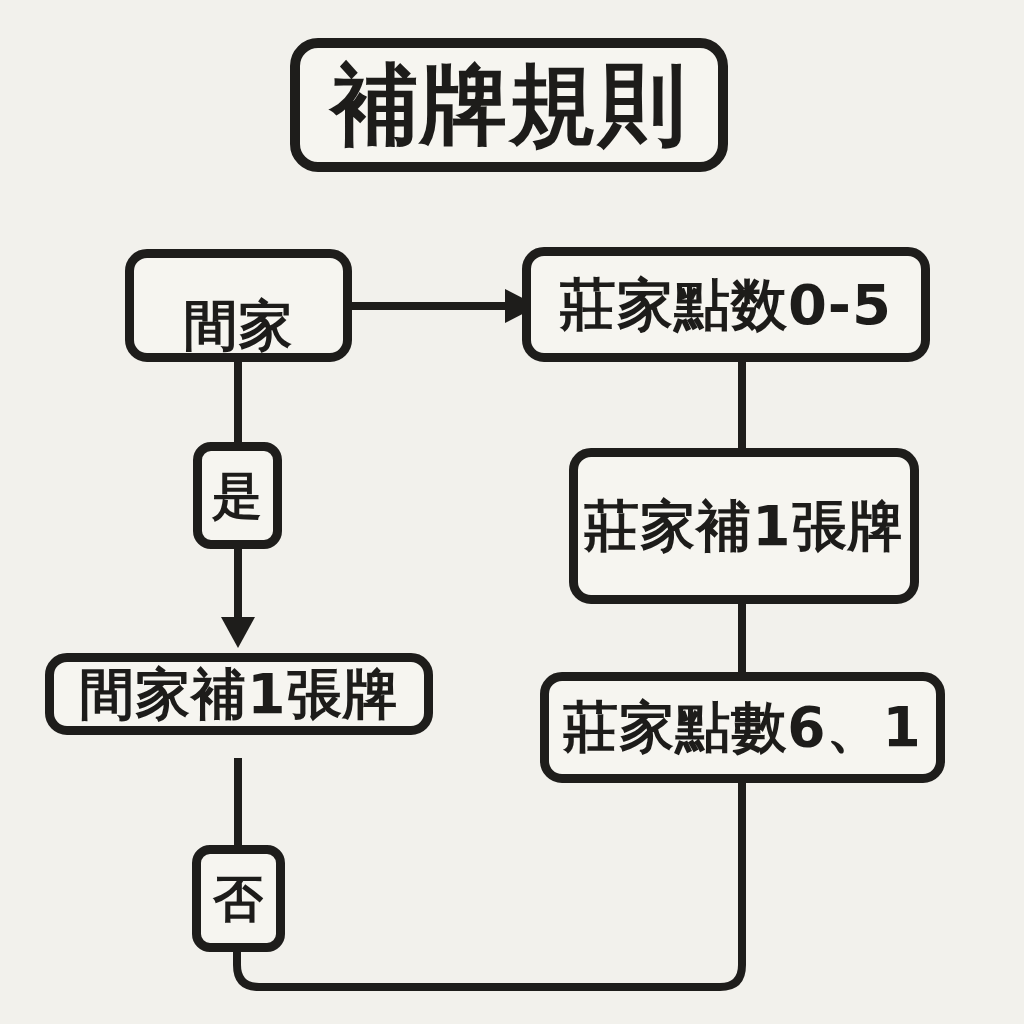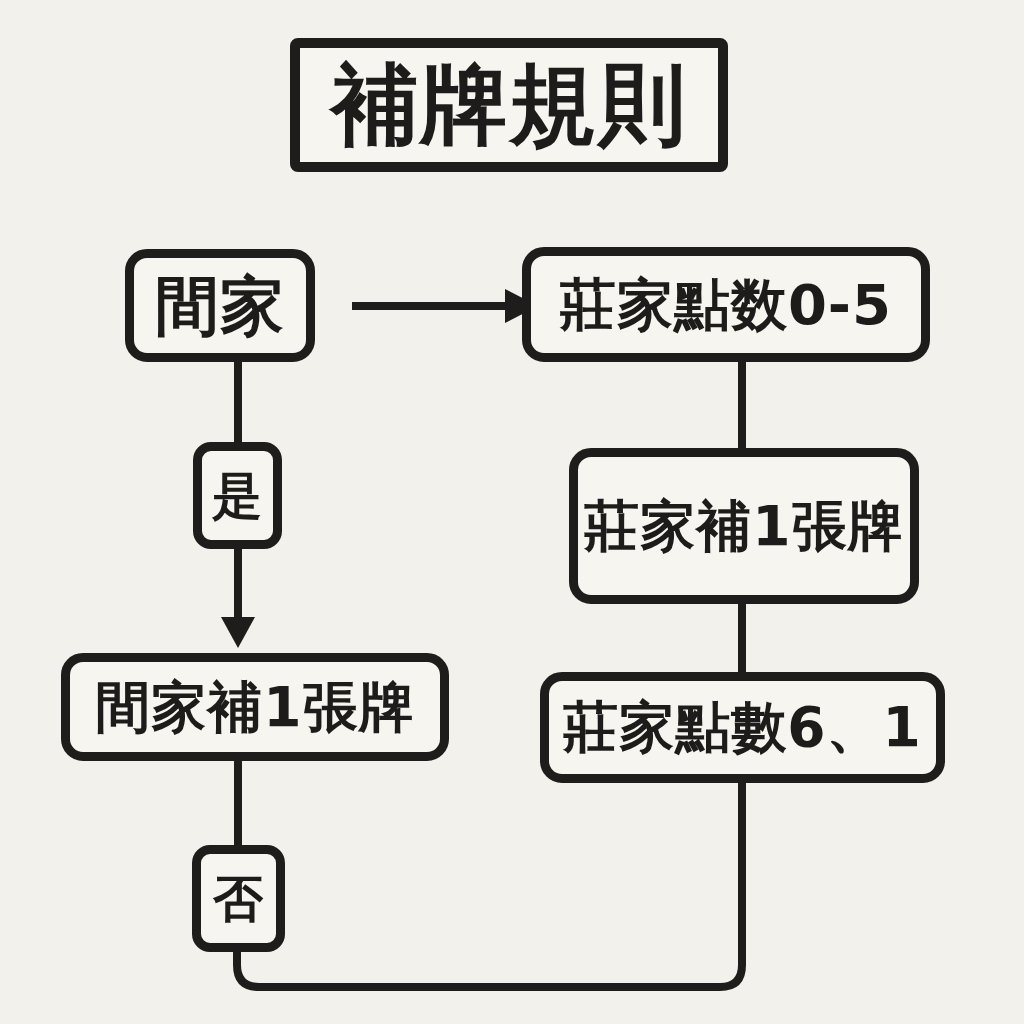--- a/index.html
+++ b/index.html
@@ -49,28 +49,28 @@
     border-radius: 22px;
     color: var(--text);
     font-weight: bold;
     text-align: center;
     line-height: 1;
     letter-spacing: 1px;
   }
   .node-title {
     left: 290px; top: 38px; width: 438px; height: 134px;
     border-width: 10px;
-    border-radius: 8px;
+    border-radius: 28px;
     font-size: 88px;
   }
-  .node-player           { left: 125px; top: 249px; width: 190px; height: 113px; font-size: 64px; }
+  .node-player           { left: 125px; top: 249px; width: 227px; height: 113px; font-size: 54px; align-items: flex-end; }
   .node-banker-points-05 { left: 522px; top: 247px; width: 408px; height: 115px; font-size: 56px; }
   .node-yes              { left: 193px; top: 442px; width: 89px;  height: 107px; font-size: 50px; border-radius: 18px; }
   .node-banker-draw      { left: 569px; top: 448px; width: 350px; height: 156px; font-size: 55px; }
-  .node-player-draw      { left: 45px;  top: 653px; width: 388px; height: 108px; font-size: 55px; margin-left: 16px; }
+  .node-player-draw      { left: 45px;  top: 653px; width: 388px; height: 82px; font-size: 55px; }
   .node-banker-points-67 { left: 540px; top: 672px; width: 405px; height: 111px; font-size: 55px; }
   .node-no               { left: 192px; top: 845px; width: 93px;  height: 107px; font-size: 50px; border-radius: 18px; }
 </style>
 </head>
 <body>
 
 <div class="canvas">
 
   <svg class="connector-layer" viewBox="0 0 1024 1024" xmlns="http://www.w3.org/2000/svg">
 

